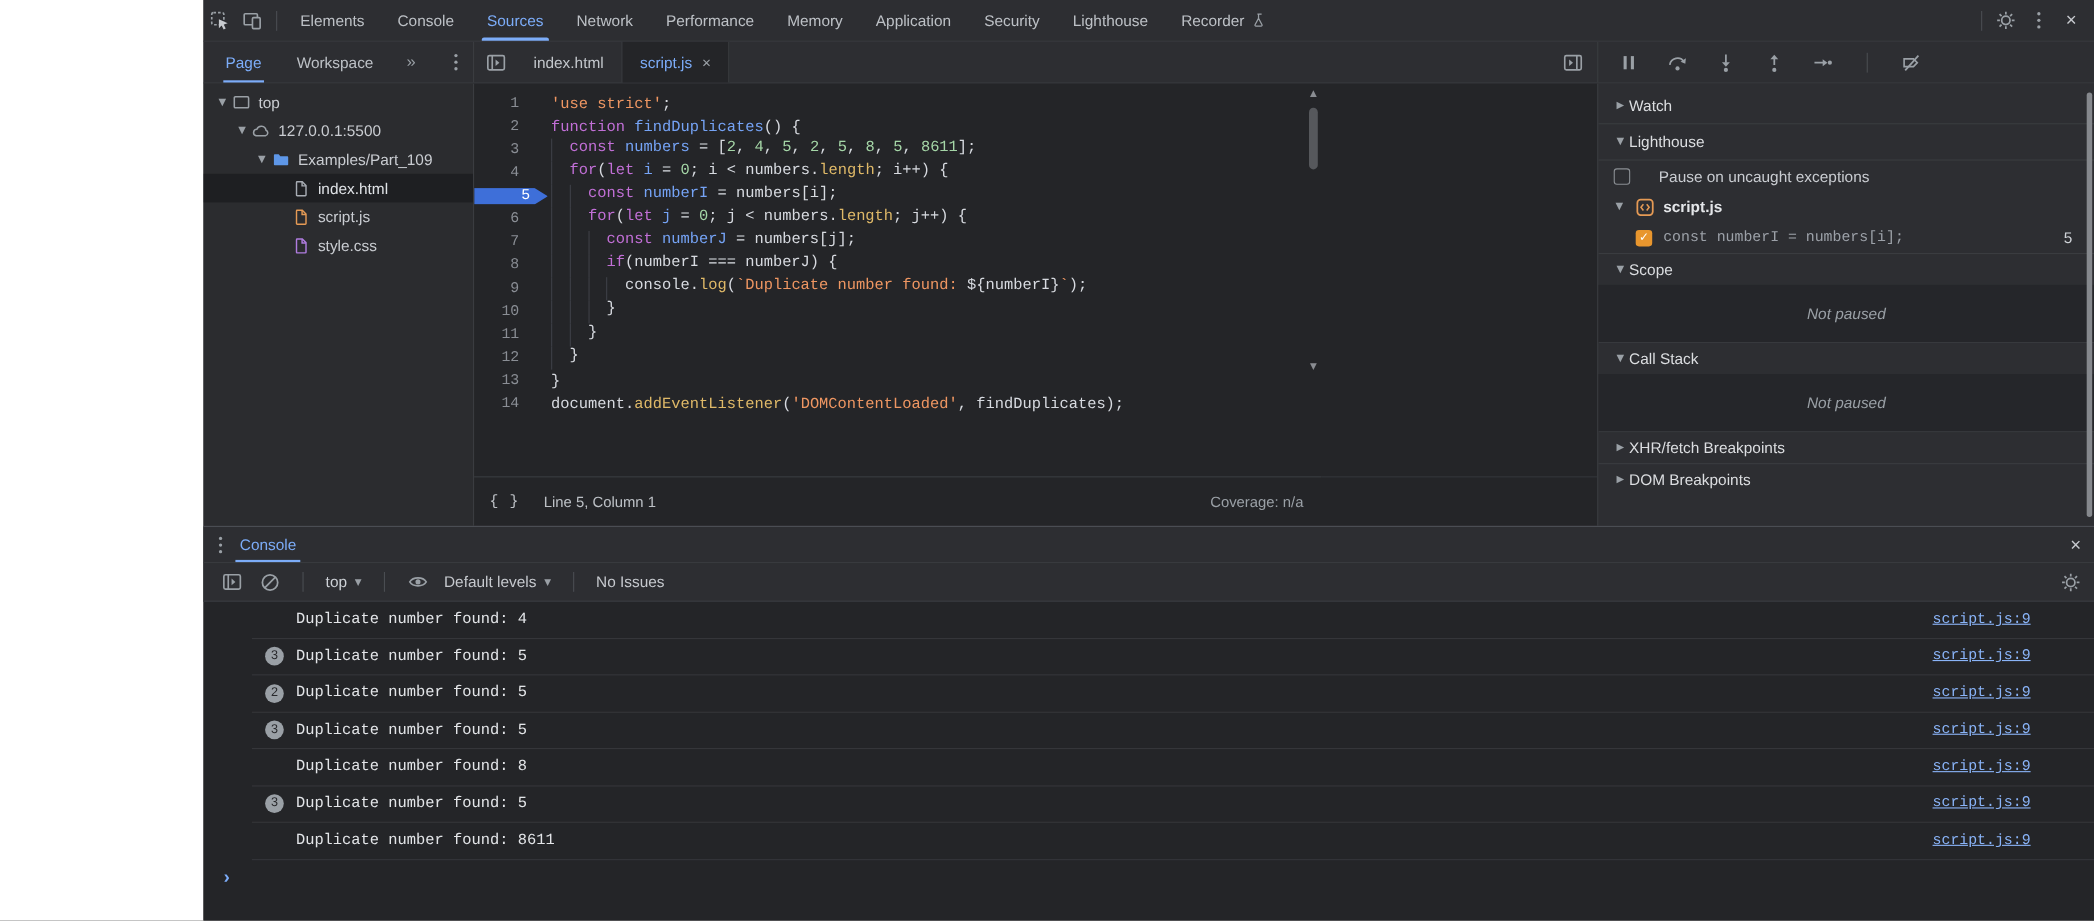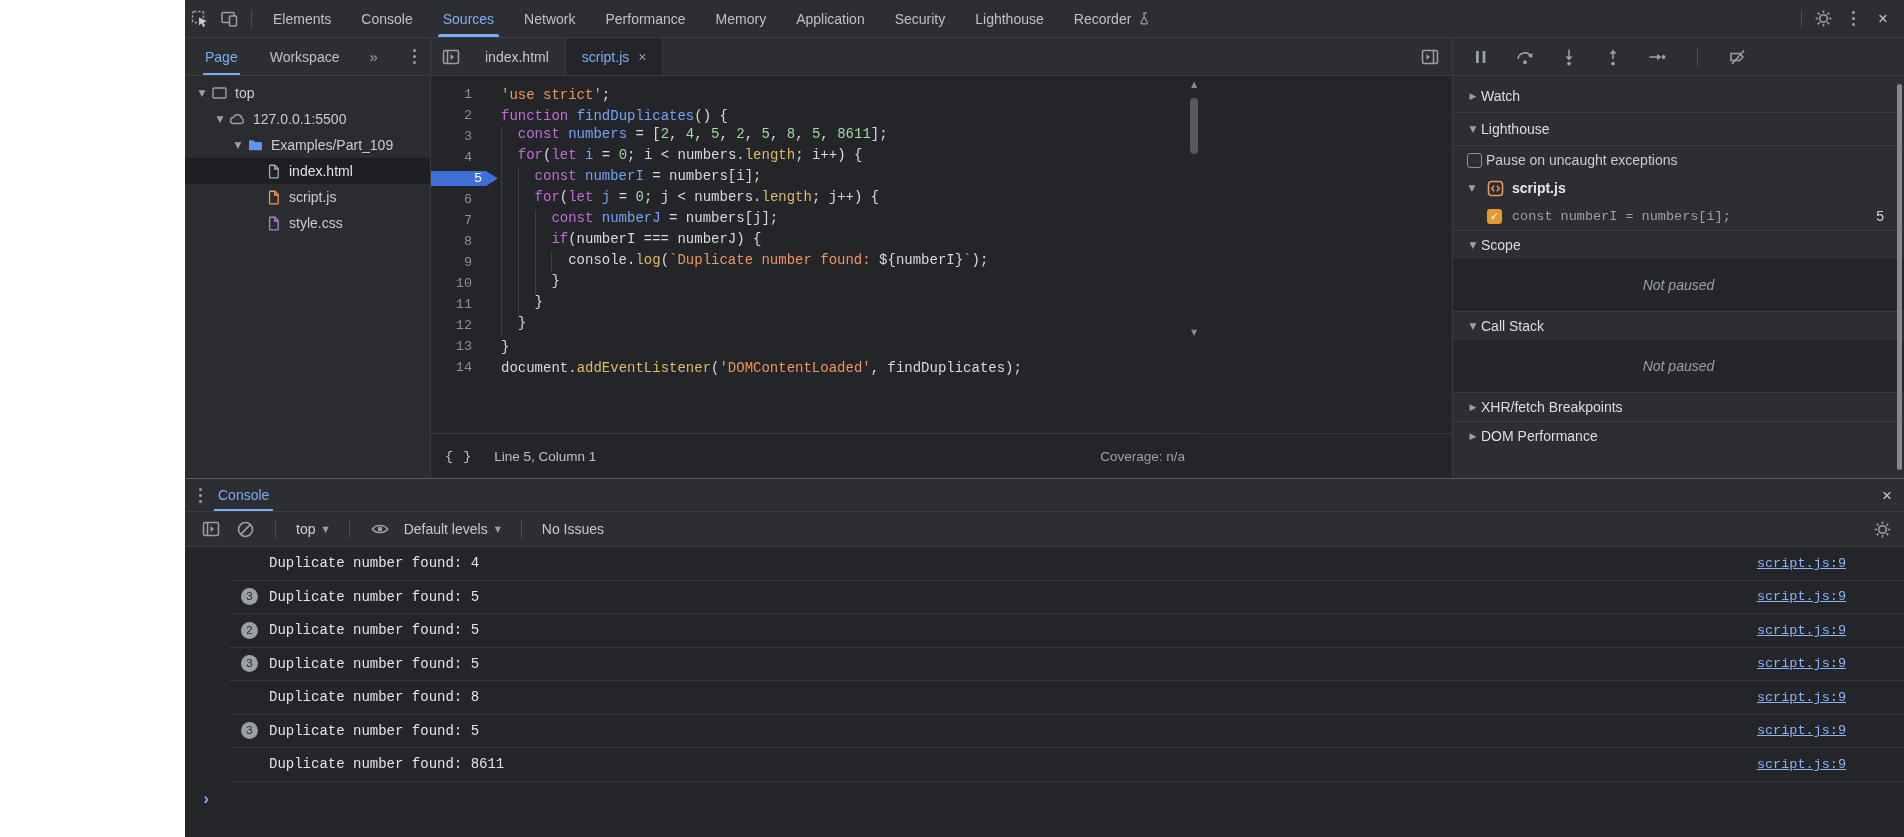--- a/index.html
+++ b/index.html
@@ -63,21 +63,21 @@
   .pp{font-family:"Liberation Mono","DejaVu Sans Mono",monospace;color:#bdc1c6;margin-right:22px;letter-spacing:1px;}
   .coverage{margin-left:auto;color:#9aa0a6;}
   .editor::after{content:"";position:absolute;left:770px;right:0;top:357px;height:1px;background:#34363a;}
 
   .debug-sidebar{flex:1;background:#2d2e32;border-left:1px solid #3a3c40;position:relative;overflow:hidden;box-sizing:border-box;font-size:14px;}
   .sec{display:flex;align-items:center;padding-left:12px;color:#dcdee1;}
   .sec .tri{width:16px;font-size:9px;}
   .sec-h32{height:32px;}
   .sec-h28{height:28px;}
   .bline{border-bottom:1px solid #3a3c40;}
-  .cb-row{height:28px;display:flex;align-items:center;padding-left:14px;gap:4px;color:#c9ccd1;cursor:pointer;}
+  .cb-row{height:28px;display:flex;align-items:center;padding-left:14px;gap:26px;color:#c9ccd1;cursor:pointer;}
   .cb{width:15px;height:15px;border:1.5px solid #8b8f94;border-radius:3px;box-sizing:border-box;flex:0 0 auto;}
   .cb.on{border:none;background:#e8962e;color:#fff;font-size:11px;line-height:15px;text-align:center;}
   .np{height:52px;display:flex;align-items:center;justify-content:center;background:#25262a;color:#9aa0a6;font-style:italic;}
   .bp-group-h{height:28px;display:flex;align-items:center;padding-left:12px;gap:8px;color:#e4e6e9;font-weight:bold;}
   .bp-entry{height:28px;display:flex;align-items:center;padding-left:34px;gap:10px;}
   .bp-entry .src{font-family:"Liberation Mono","DejaVu Sans Mono",monospace;font-size:13.5px;color:#9ca1a8;}
   .bp-entry .lnum{margin-left:auto;margin-right:20px;color:#cfd3d8;}
   .side-thumb{position:absolute;right:2px;top:8px;width:5px;height:386px;background:#85888d;border-radius:3px;}
 
   
@@ -434,21 +434,21 @@
           <span class="tri">▼</span>
           <span>Call Stack</span>
         </div>
         <div class="np bline">Not paused</div>
         <div class="sec sec-h28 bline">
           <span class="tri">▶</span>
           <span>XHR/fetch Breakpoints</span>
         </div>
         <div class="sec sec-h28">
           <span class="tri">▶</span>
-          <span>DOM Performance</span>
+          <span>DOM Breakpoints</span>
         </div>
         <div class="side-thumb"></div>
       </div>
     </div>
 
     <div class="console-drawer">
       <div class="drawer-header">
         <div class="drawer-kebab kebab" style="display:flex;flex-direction:column;gap:3px;">
             <i></i>
             <i></i>

